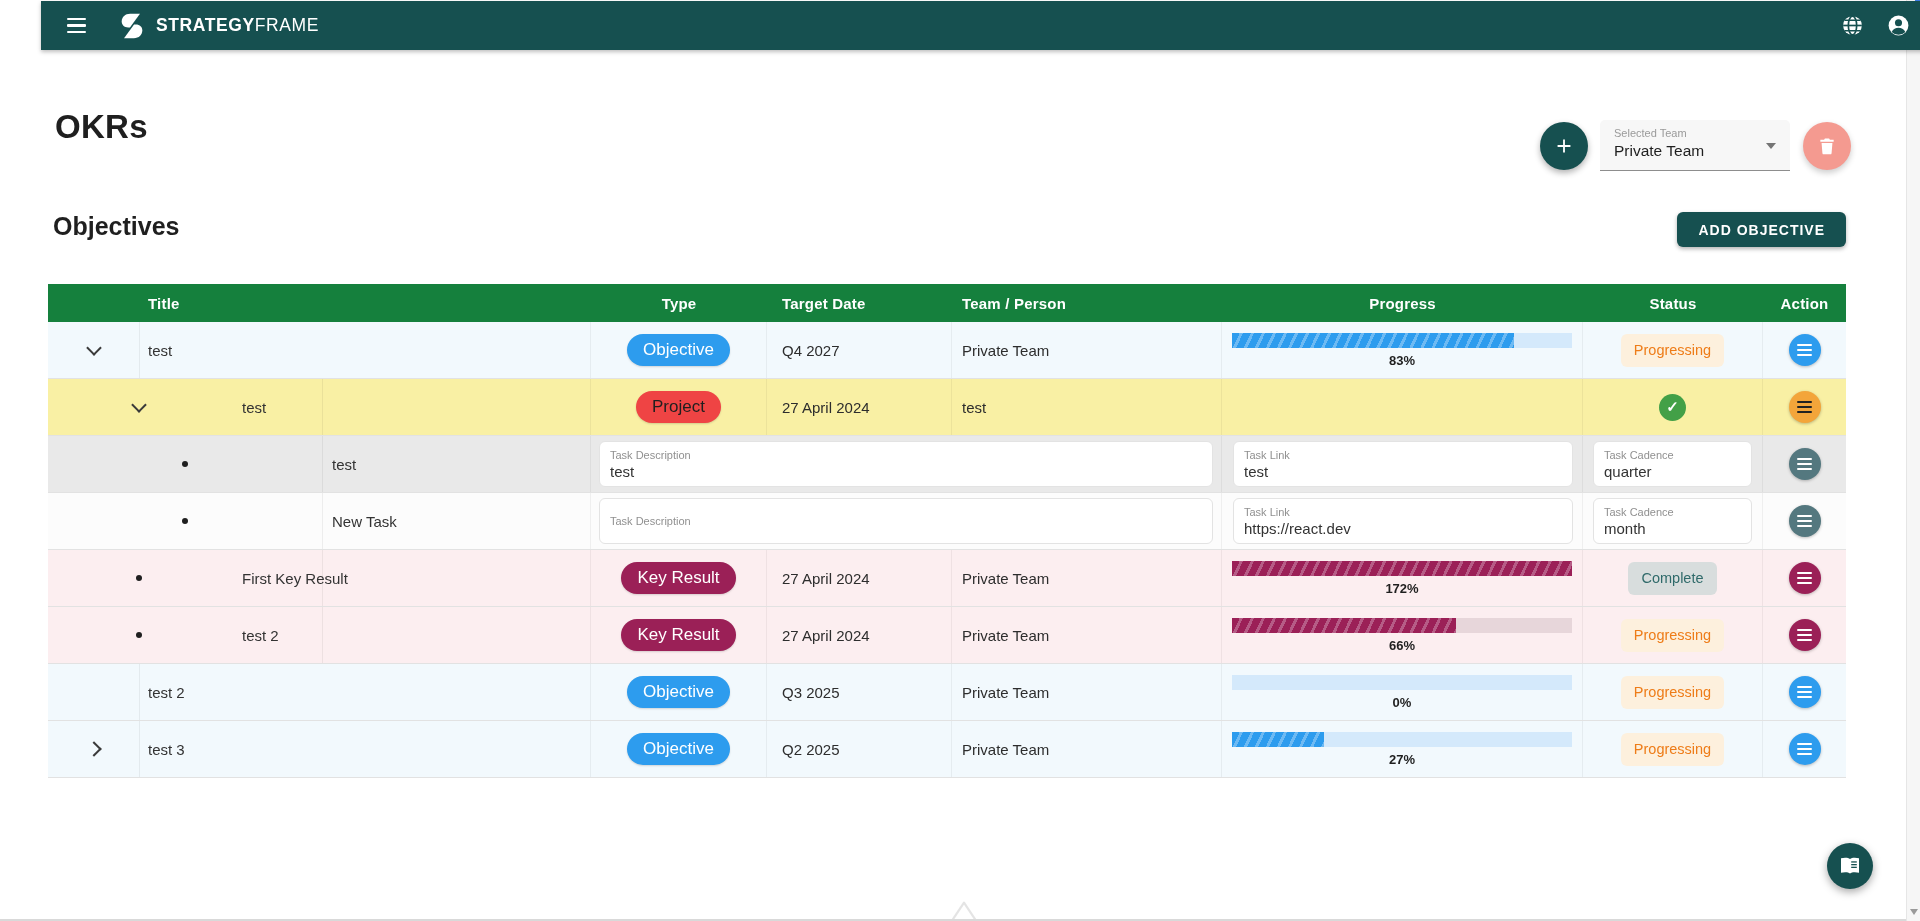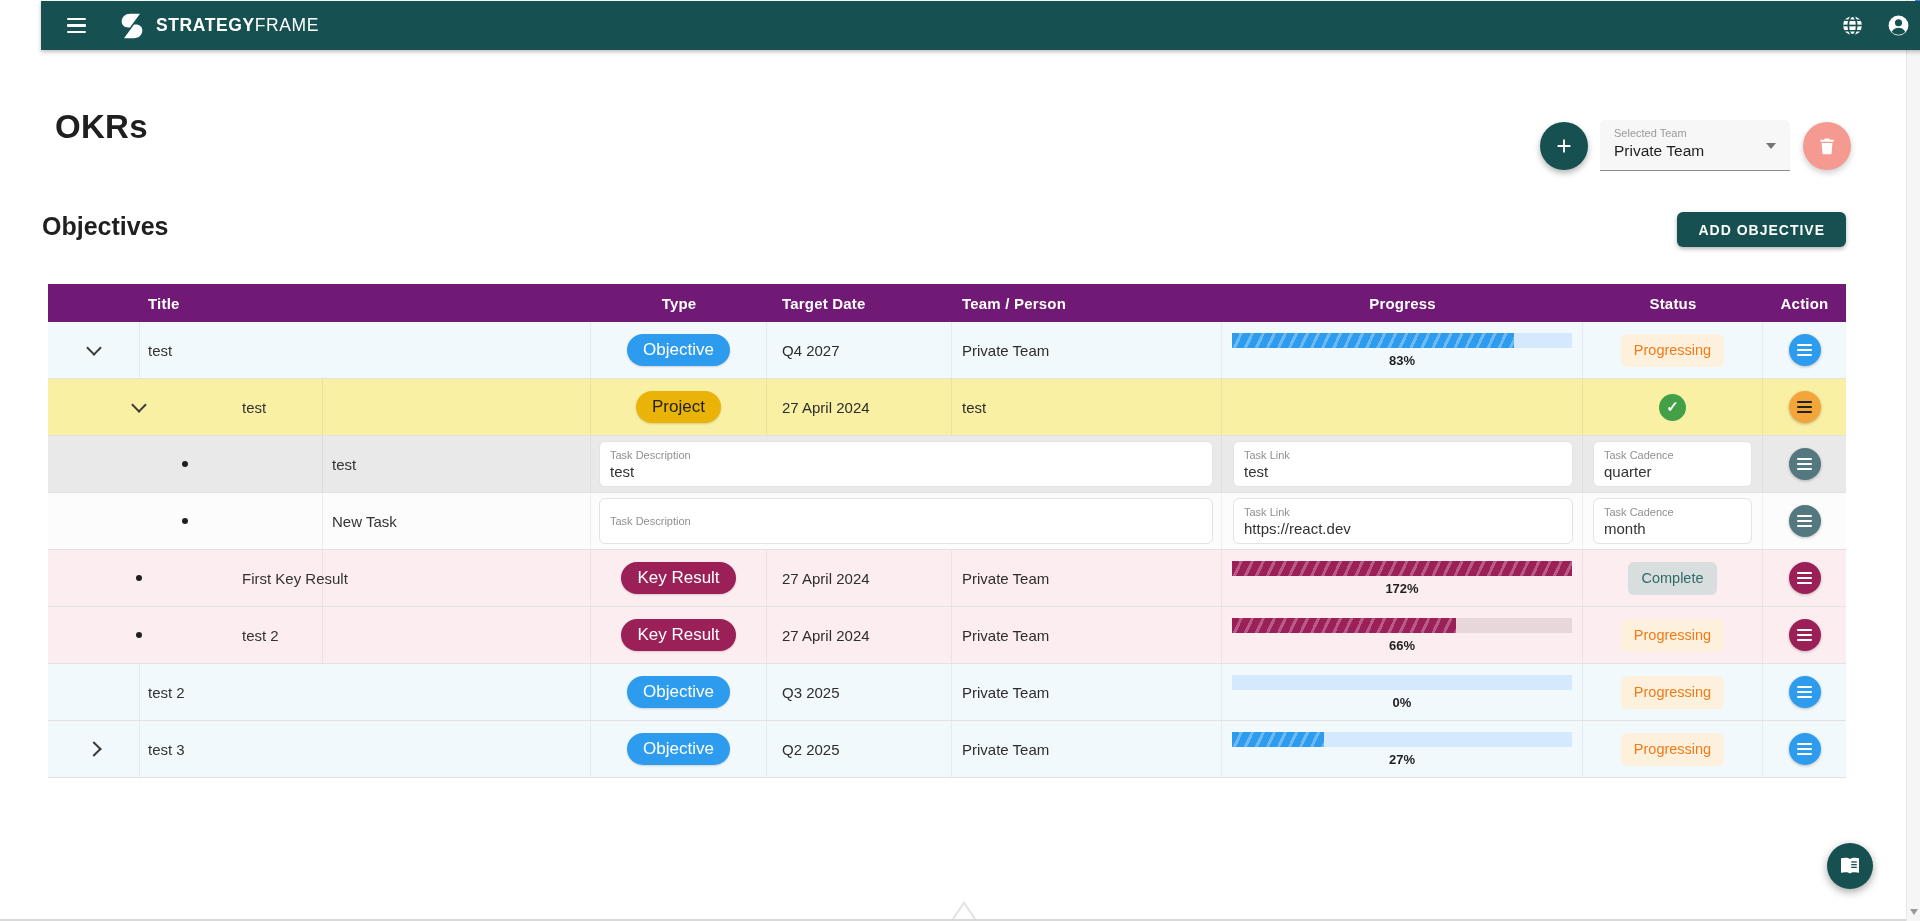--- a/index.html
+++ b/index.html
@@ -28,28 +28,28 @@
   .fab.teal{background:#165050;}
   .fab.salmon{background:#f49a90;box-shadow:0 3px 6px rgba(0,0,0,.2);}
   .team-select{width:190px;height:51px;margin:0 13px 0 12px;background:#f7f7f7;border-bottom:1px solid #8d8d8d;
       border-radius:5px 5px 0 0;position:relative;cursor:pointer;box-sizing:border-box;padding:7px 0 0 14px;}
   .ts-label{display:block;font-size:11px;color:#9a9a9a;}
   .ts-value{display:block;font-size:15.5px;color:#1f1f1f;margin-top:3px;}
   .ts-caret{position:absolute;right:14px;top:23px;width:0;height:0;border-left:5px solid transparent;
       border-right:5px solid transparent;border-top:6px solid #757575;}
 
   
-  .section-title{position:absolute;left:42px;top:212px;margin:0;font-size:25px;font-weight:bold;color:#1f1f1f;}
+  .section-title{position:absolute;left:53px;top:212px;margin:0;font-size:25px;font-weight:bold;color:#1f1f1f;}
   .add-btn{position:absolute;right:74px;top:212px;height:35px;padding:6px 21px;background:#165050;color:#fff;
       border:none;border-radius:6px;font-size:14px;font-weight:bold;letter-spacing:1px;cursor:pointer;
       box-shadow:0 2px 4px rgba(0,0,0,.3);font-family:inherit;}
 
   
   .table{position:absolute;left:48px;top:284px;width:1798px;}
-  .thead{display:flex;height:38px;background:#701a75;color:#fff;font-weight:bold;font-size:15px;align-items:center;letter-spacing:.2px;}
+  .thead{display:flex;height:38px;background:#15803d;color:#fff;font-weight:bold;font-size:15px;align-items:center;letter-spacing:.2px;}
   .hcell{box-sizing:border-box;}
   .h-title{width:543px;padding-left:100px;}
   .h-type{width:176px;text-align:center;}
   .h-target{width:185px;padding-left:15px;}
   .h-team{width:270px;padding-left:10px;}
   .h-prog{width:361px;text-align:center;}
   .h-status{width:180px;text-align:center;}
   .h-action{width:83px;text-align:center;}
 
   .row{display:flex;height:57px;align-items:center;border-bottom:1px solid #e2e2e2;box-sizing:border-box;position:relative;font-size:15px;color:#2d2d2d;}
@@ -208,21 +208,21 @@
             </button>
           </div>
         </div>
         <div class="row" style="background: rgb(249, 240, 164);">
           <div class="cell c-ta">
             <span class="ta-divider" style="left: 274px;"></span>
             <span class="chev down" style="left: 91px;"></span>
             <span class="row-title" style="left: 194px;">test</span>
           </div>
           <div class="cell c-type">
-            <span class="pill" style="background: #eab308; color: rgb(31, 31, 31);">Project</span>
+            <span class="pill" style="background: #ef4444; color: rgb(31, 31, 31);">Project</span>
           </div>
           <div class="cell c-target">
             <span>27 April 2024</span>
           </div>
           <div class="cell c-team">
             <span>test</span>
           </div>
           <div class="cell c-prog"></div>
           <div class="cell c-status">
             <span class="check-circle">✓</span>

